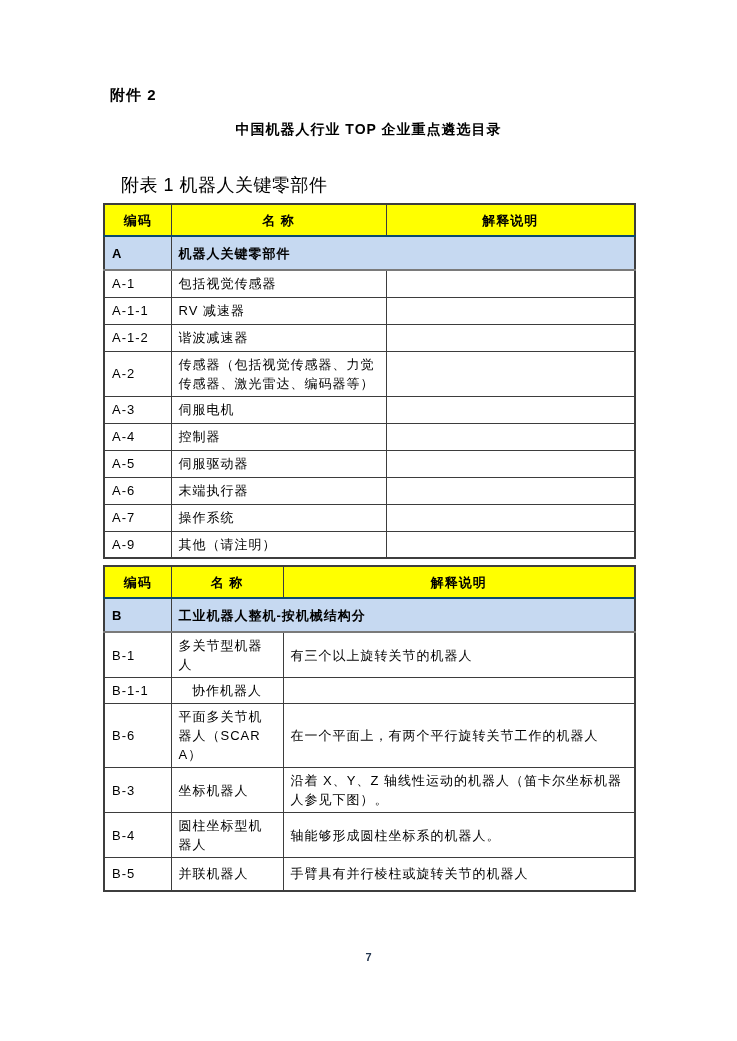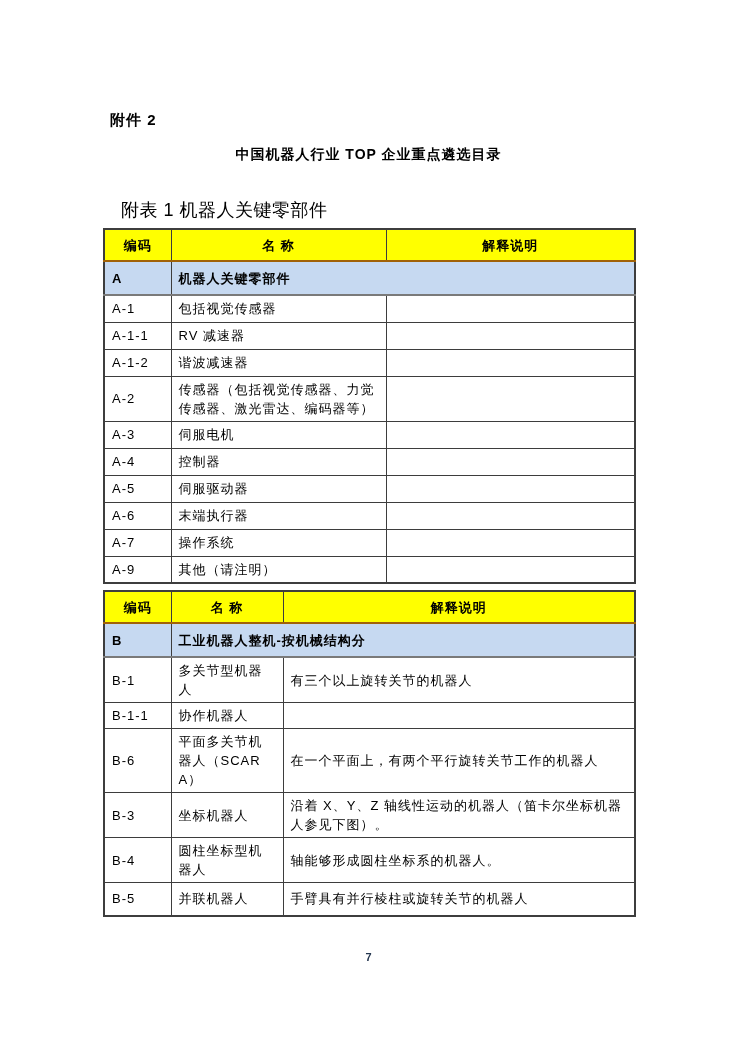--- a/index.html
+++ b/index.html
@@ -9,21 +9,21 @@
     font-family: "Liberation Sans", "DejaVu Sans", sans-serif;
     color: #000;
     position: relative;
     overflow: hidden;
   }
   .content {
     margin-left: 103px;
     width: 531px;
   }
   .attachment {
-    padding-top: 111px;
+    padding-top: 86px;
     margin-left: 7px;
     font-size: 15px;
     font-weight: bold;
     letter-spacing: 1px;
   }
   .doc-title {
     margin-top: 16px;
     text-align: center;
     font-size: 14px;
     font-weight: bold;
@@ -50,31 +50,31 @@
     vertical-align: middle;
     letter-spacing: 1px;
     line-height: 19px;
     word-break: break-all;
   }
   table.doc-table th {
     background: #FFFF00;
     font-weight: bold;
     text-align: center;
     height: 32px;
-    border-bottom: 2px solid #a16207;
+    border-bottom: 2px solid #0c4a6e;
   }
   tr.section-row td {
     background: #C6D9F1;
     font-weight: bold;
     height: 34px;
     border-bottom: 2px solid #7a7a7a;
   }
   td.code-cell { padding-left: 8px; }
   td.code-indent { padding-left: 22px; }
-  td.name-center { text-align: left; }
+  td.name-center { text-align: center; }
   .t1 tr.data-row { height: 27px; }
   .t2 tr.data-row { height: 33px; }
   .t2 tr.row-small { height: 25px; }
   .t2 tr.row-tall { height: 40px; }
   .page-number {
     position: absolute;
     bottom: 78px;
     left: 0;
     width: 737px;
     text-align: center;

